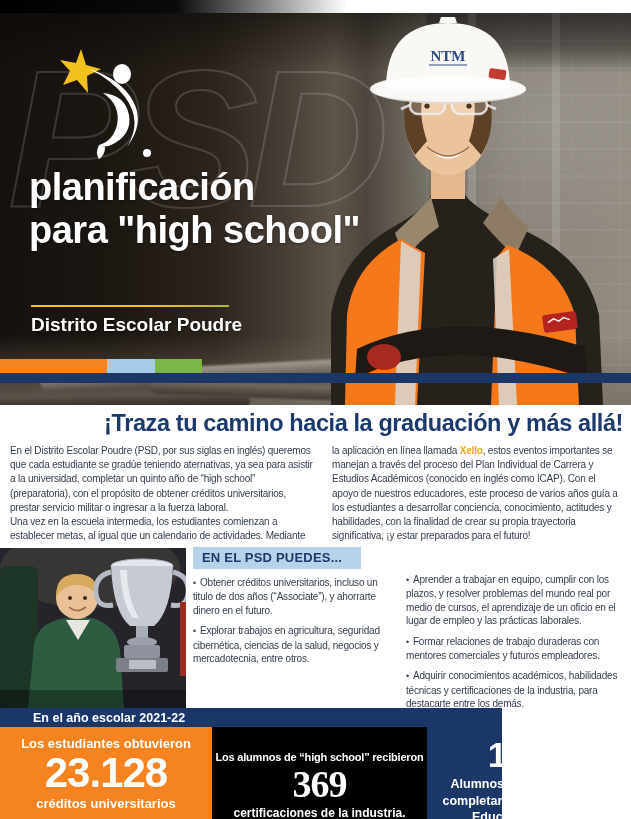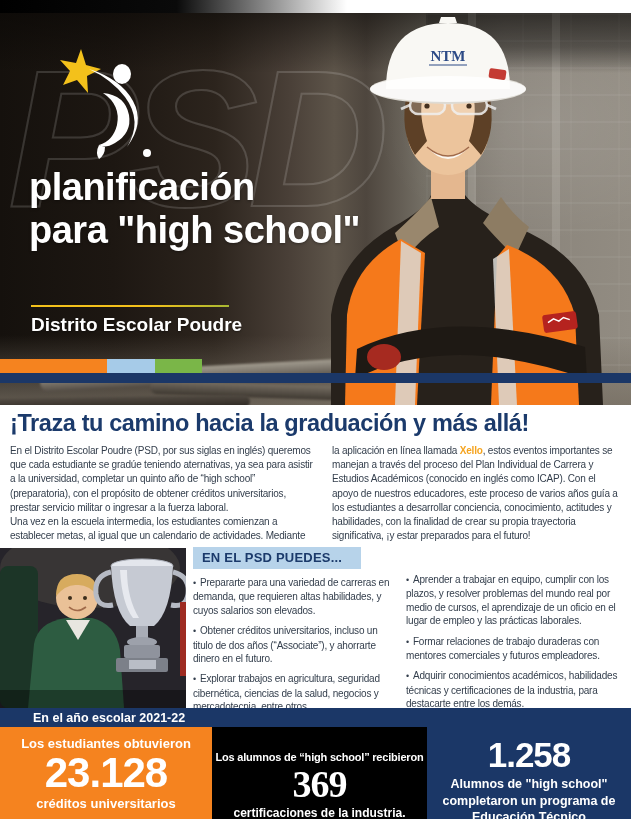--- a/index.html
+++ b/index.html
@@ -44,39 +44,39 @@
   .hero-subtitle{position:absolute;left:31px;top:301px;color:#fff;font-weight:bold;font-size:19px;
     text-shadow:0 1px 2px rgba(0,0,0,.4);}
   .segbar{position:absolute;left:0;top:346px;height:14px;width:631px;display:flex;}
   .seg-orange{width:107px;background:#f5831f;}
   .seg-blue{width:48px;background:#a6cbe8;}
   .seg-green{width:47px;background:#7ab648;}
   .navybar{position:absolute;left:0;top:360px;height:10px;width:631px;background:#1b3767;}
   
   .intro{position:absolute;left:0;top:405px;width:631px;}
   .intro h1{margin:5px 8px 0 10px;color:#1b3a6b;font-size:23.5px;line-height:27px;
-    font-weight:bold;letter-spacing:-.4px;}
+    font-weight:bold;letter-spacing:-.4px;text-align:right;}
   .cols{display:flex;gap:15px;padding:7px 8px 0 10px;}
   .col-l{width:307px;}
   .col-r{width:291px;}
   .cols p{margin:0;font-size:10px;line-height:14.2px;letter-spacing:-.2px;color:#333e4c;}
   .xello{color:#f5a41f;font-weight:bold;text-decoration:none;}
   
   .middle{position:absolute;left:0;top:545px;width:631px;height:163px;}
   .grad-photo{position:absolute;left:0;top:3px;width:186px;height:160px;}
   .puedes-head{position:absolute;left:193px;top:2px;width:168px;height:22px;background:#b7d3ea;
     color:#1b3a6b;font-weight:bold;font-size:13px;line-height:22px;padding-left:9px;
     letter-spacing:.2px;}
   .bullets{position:absolute;font-size:10px;line-height:13.4px;letter-spacing:-.2px;color:#333e4c;}
   .bul-l{left:193px;top:31px;width:206px;}
   .bul-r{left:406px;top:28px;width:222px;}
   .bullets p{margin:0 0 7px 0;}
   .dot{font-size:9px;margin-right:4px;color:#333e4c;}
   
-  .bottom{position:absolute;left:0;top:708px;width:631px;height:111px;background:#1b3767;}
+  .bottom{position:absolute;left:0;top:708px;width:502px;height:111px;background:#1b3767;}
   .year-label{position:absolute;left:33px;top:3px;color:#fff;font-weight:bold;font-size:12.5px;}
   .cards{position:absolute;left:0;top:19px;width:631px;height:92px;display:flex;}
   .card{text-align:center;color:#fff;}
   .card-o{width:212px;background:#f5831f;padding-top:9px;}
   .card-b{width:215px;background:#000000;padding-top:24px;}
   .card-n{flex:1;padding-top:5px;}
   .card .lbl{font-weight:bold;font-size:13px;}
   .card-b .lbl{font-size:11px;letter-spacing:-.2px;}
   .card .num{font-weight:bold;font-size:42px;line-height:40px;letter-spacing:-1px;margin-top:2px;}
   .card-b .num{font-size:38px;line-height:38px;font-family:Liberation Serif, serif;}
@@ -205,21 +205,20 @@
       <rect x="124" y="97" width="36" height="13" rx="2" fill="#8f939d"></rect>
       <rect x="116" y="110" width="52" height="14" rx="2" fill="#7c8089"></rect>
       <rect x="129" y="112" width="27" height="9" fill="#b9bdc6"></rect>
       <rect x="180" y="54" width="6" height="74" fill="#9e2b22"></rect>
       <rect x="0" y="142" width="186" height="18" fill="rgba(0,0,0,.35)"></rect>
     </svg>
 
     <div class="puedes-head">EN EL PSD PUEDES...</div>
 
     <div class="bullets bul-l">
-      <p><span class="dot">•</span><span>Prepararte para una variedad de carreras en demanda, que requieren altas habilidades, y cuyos salarios son elevados.</span></p>
       <p><span class="dot">•</span><span>Obtener créditos universitarios, incluso un titulo de dos años (“Associate”), y ahorrarte dinero en el futuro.</span></p>
       <p><span class="dot">•</span><span>Explorar trabajos en agricultura, seguridad cibernética, ciencias de la salud, negocios y mercadotecnia, entre otros.</span></p>
     </div>
     <div class="bullets bul-r">
       <p><span class="dot">•</span><span>Aprender a trabajar en equipo, cumplir con los plazos, y resolver problemas del mundo real por medio de cursos, el aprendizaje de un oficio en el lugar de empleo y las prácticas laborales.</span></p>
       <p><span class="dot">•</span><span>Formar relaciones de trabajo duraderas con mentores comerciales y futuros empleadores.</span></p>
       <p><span class="dot">•</span><span>Adquirir conocimientos académicos, habilidades técnicas y certificaciones de la industria, para destacarte entre los demás.</span></p>
     </div>
   </div>
 

